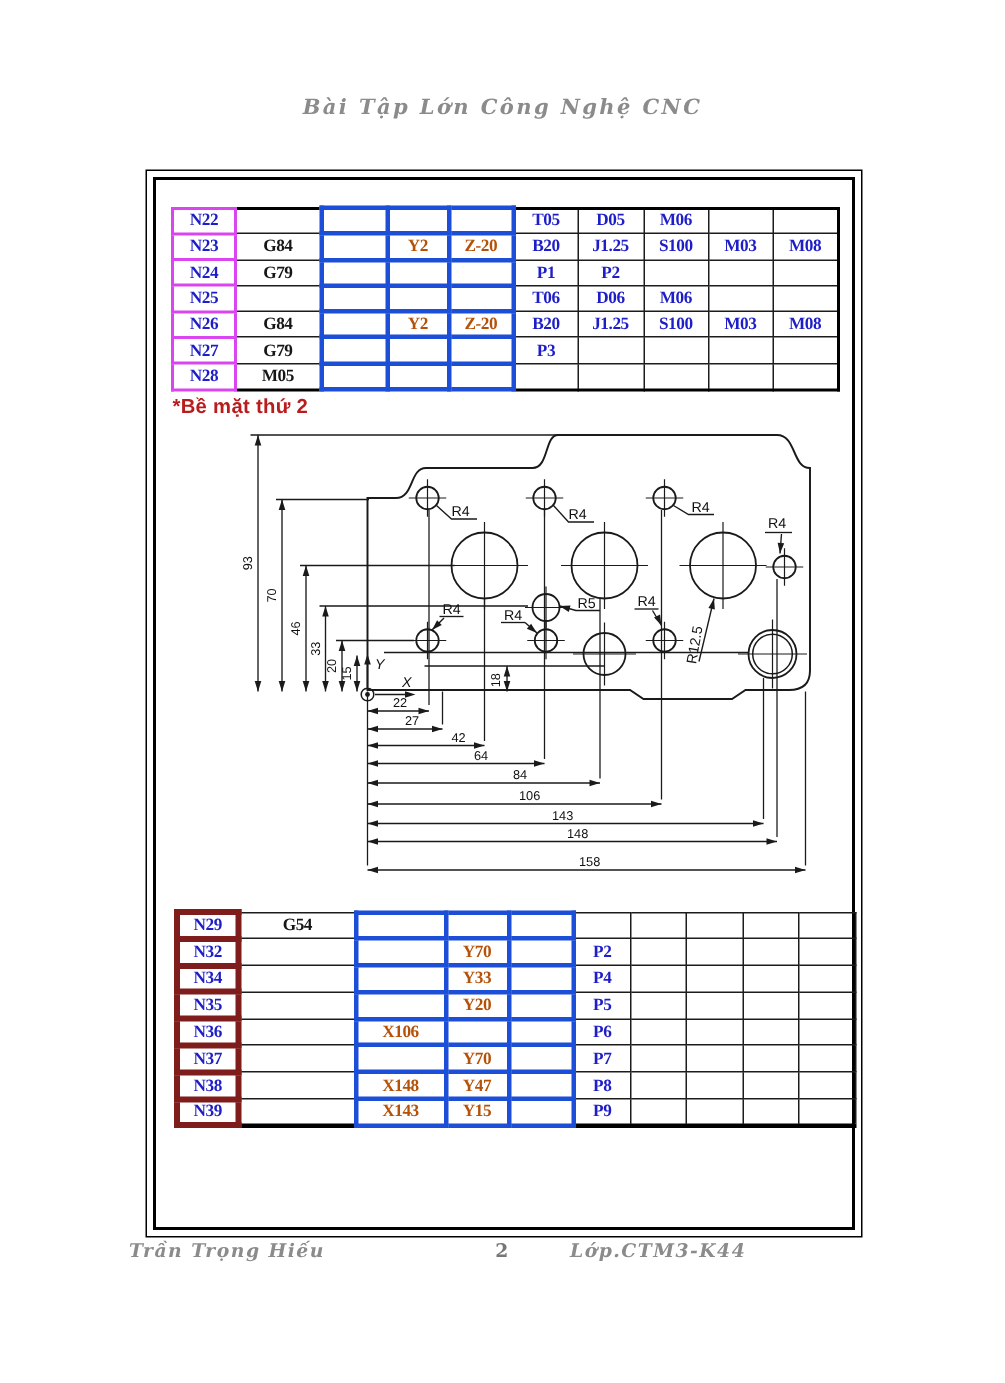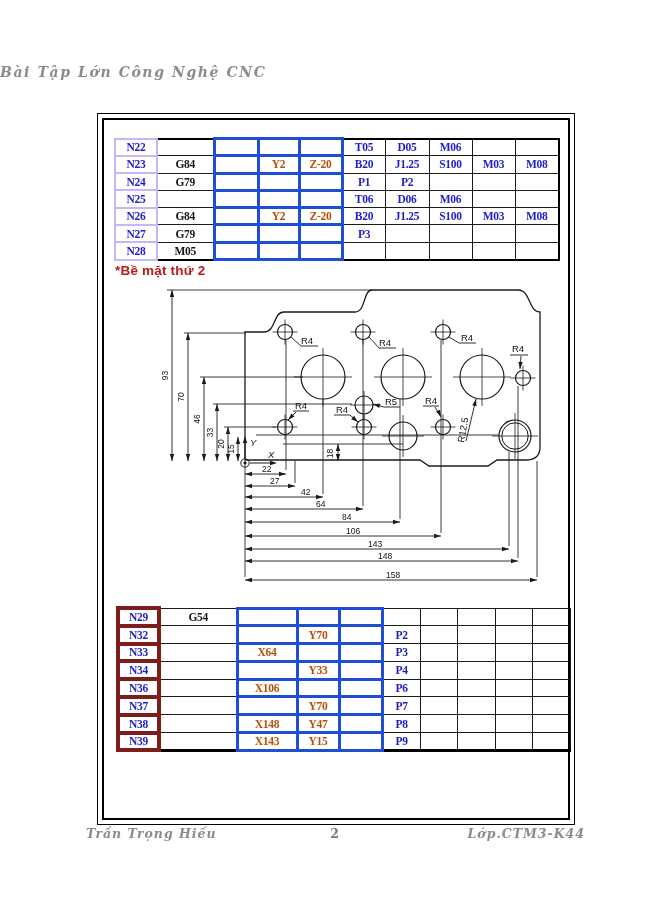--- a/index.html
+++ b/index.html
@@ -1,38 +1,38 @@
 <!DOCTYPE html>
 <html><head>
 <meta charset="utf-8">
 <style>
   html,body{margin:0;padding:0}
   body{width:670px;height:922px;background:#fff;position:relative;overflow:hidden;
        font-family:"Liberation Serif",serif}
   .abs{position:absolute;box-sizing:border-box}
   .frame-outer{left:97px;top:113px;width:478px;height:712px;border:1px solid #000}
   .frame-inner{left:102px;top:118px;width:468px;height:702px;border:2px solid #000}
-  .doc-header{left:0;top:64px;width:670px;
+  .doc-header{left:0;top:64px;width:670px;text-align:center;
       font-family:"DejaVu Serif",serif;font-style:italic;font-weight:bold;
       color:#8b8b8b;font-size:14px;letter-spacing:1.6px}
   .doc-footer{top:826px;font-family:"DejaVu Serif",serif;font-style:italic;font-weight:bold;
       color:#8b8b8b;font-size:12.5px;letter-spacing:1px}
-  .fl{left:86px}.fc{left:0;width:670px;text-align:center;font-style:normal;color:#777}.fr{left:380px;width:205px;text-align:right}
+  .fl{left:86px}.fc{left:0;width:670px;text-align:center;font-style:normal;color:#777}.fr{left:380px;width:205px;}
   .sec-heading{left:115px;top:263px;font-family:"Liberation Sans",sans-serif;
       font-weight:bold;font-size:13.5px;color:#b91c1c;letter-spacing:.2px}
   table{border-collapse:collapse;position:absolute;table-layout:fixed;box-sizing:border-box}
   td{padding:0;text-align:center;vertical-align:middle;font-weight:bold;font-size:11.5px;
      letter-spacing:-0.3px;overflow:hidden;white-space:nowrap}
   #t1{left:114px;top:137px;border:2px solid #000}
   #t2{left:116px;top:606px;border:1px solid #222;border-bottom:3px solid #000}
   #t1 tr{height:17.3px} #t2 tr{height:17.8px}
   .bk{border:1px solid #1c1c1c}
   .bo{border:3px solid #1d4ed8}
   .bb{border:4px solid #7f1d1d}
-  .bkk{border:2px solid #c4b5fd}
+  .bkk{border:2px solid #d946ef}
   .tl{border-left:3px solid #000}
   .tb{color:#1e1ec8}.to{color:#b5520a}.tk{color:#161616}
   #draw{left:0;top:0;position:absolute}
 </style>
 </head>
 <body>
 
 <div class="abs frame-outer"></div>
 <div class="abs frame-inner"></div>
 
@@ -334,38 +334,38 @@
         <td class="bo"></td>
         <td class="bo to">Y70</td>
         <td class="bo"></td>
         <td class="bk tl tb">P2</td>
         <td class="bk"></td>
         <td class="bk"></td>
         <td class="bk"></td>
         <td class="bk"></td>
       </tr>
       <tr>
-        <td class="bb tb">N33</td>
-        <td class="bk"></td>
-        <td class="bo to">X64</td>
-        <td class="bo"></td>
-        <td class="bo"></td>
-        <td class="bk tl tb">P3</td>
-        <td class="bk"></td>
-        <td class="bk"></td>
-        <td class="bk"></td>
-        <td class="bk"></td>
-      </tr>
-      <tr>
         <td class="bb tb">N34</td>
         <td class="bk"></td>
         <td class="bo"></td>
         <td class="bo to">Y33</td>
         <td class="bo"></td>
         <td class="bk tl tb">P4</td>
+        <td class="bk"></td>
+        <td class="bk"></td>
+        <td class="bk"></td>
+        <td class="bk"></td>
+      </tr>
+      <tr>
+        <td class="bb tb">N35</td>
+        <td class="bk"></td>
+        <td class="bo"></td>
+        <td class="bo to">Y20</td>
+        <td class="bo"></td>
+        <td class="bk tl tb">P5</td>
         <td class="bk"></td>
         <td class="bk"></td>
         <td class="bk"></td>
         <td class="bk"></td>
       </tr>
       <tr>
         <td class="bb tb">N36</td>
         <td class="bk"></td>
         <td class="bo to">X106</td>
         <td class="bo"></td>

